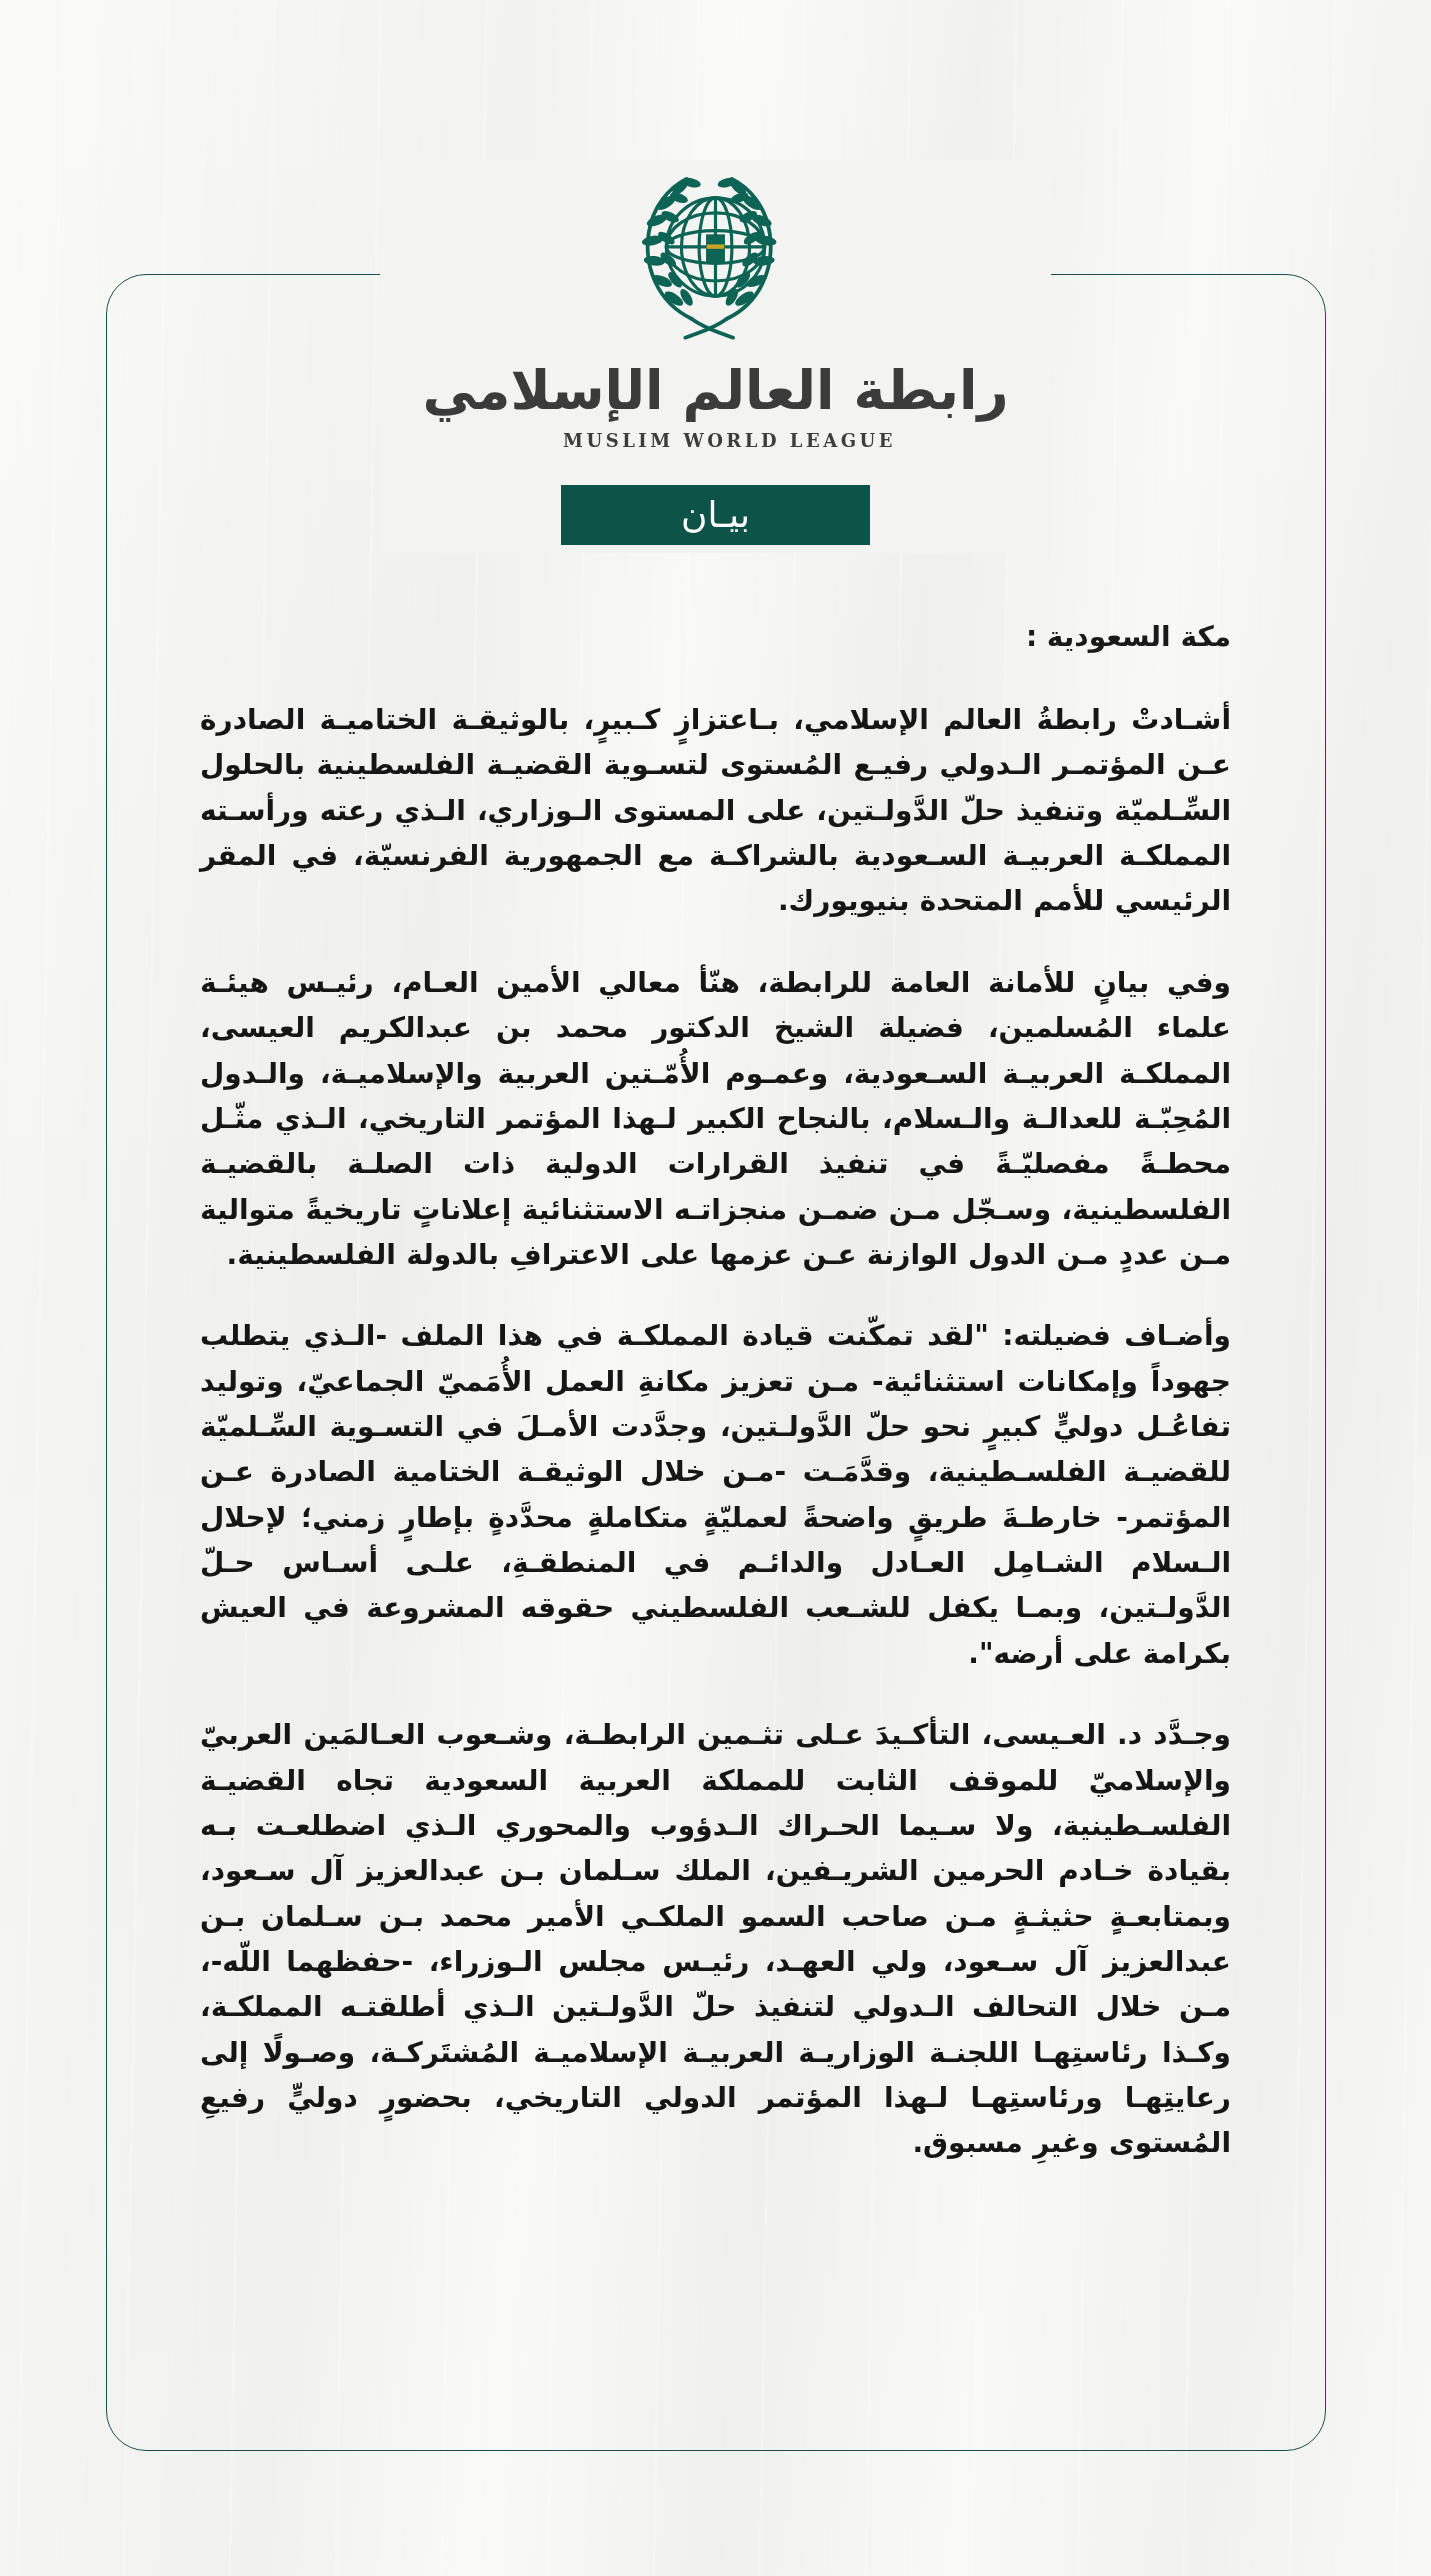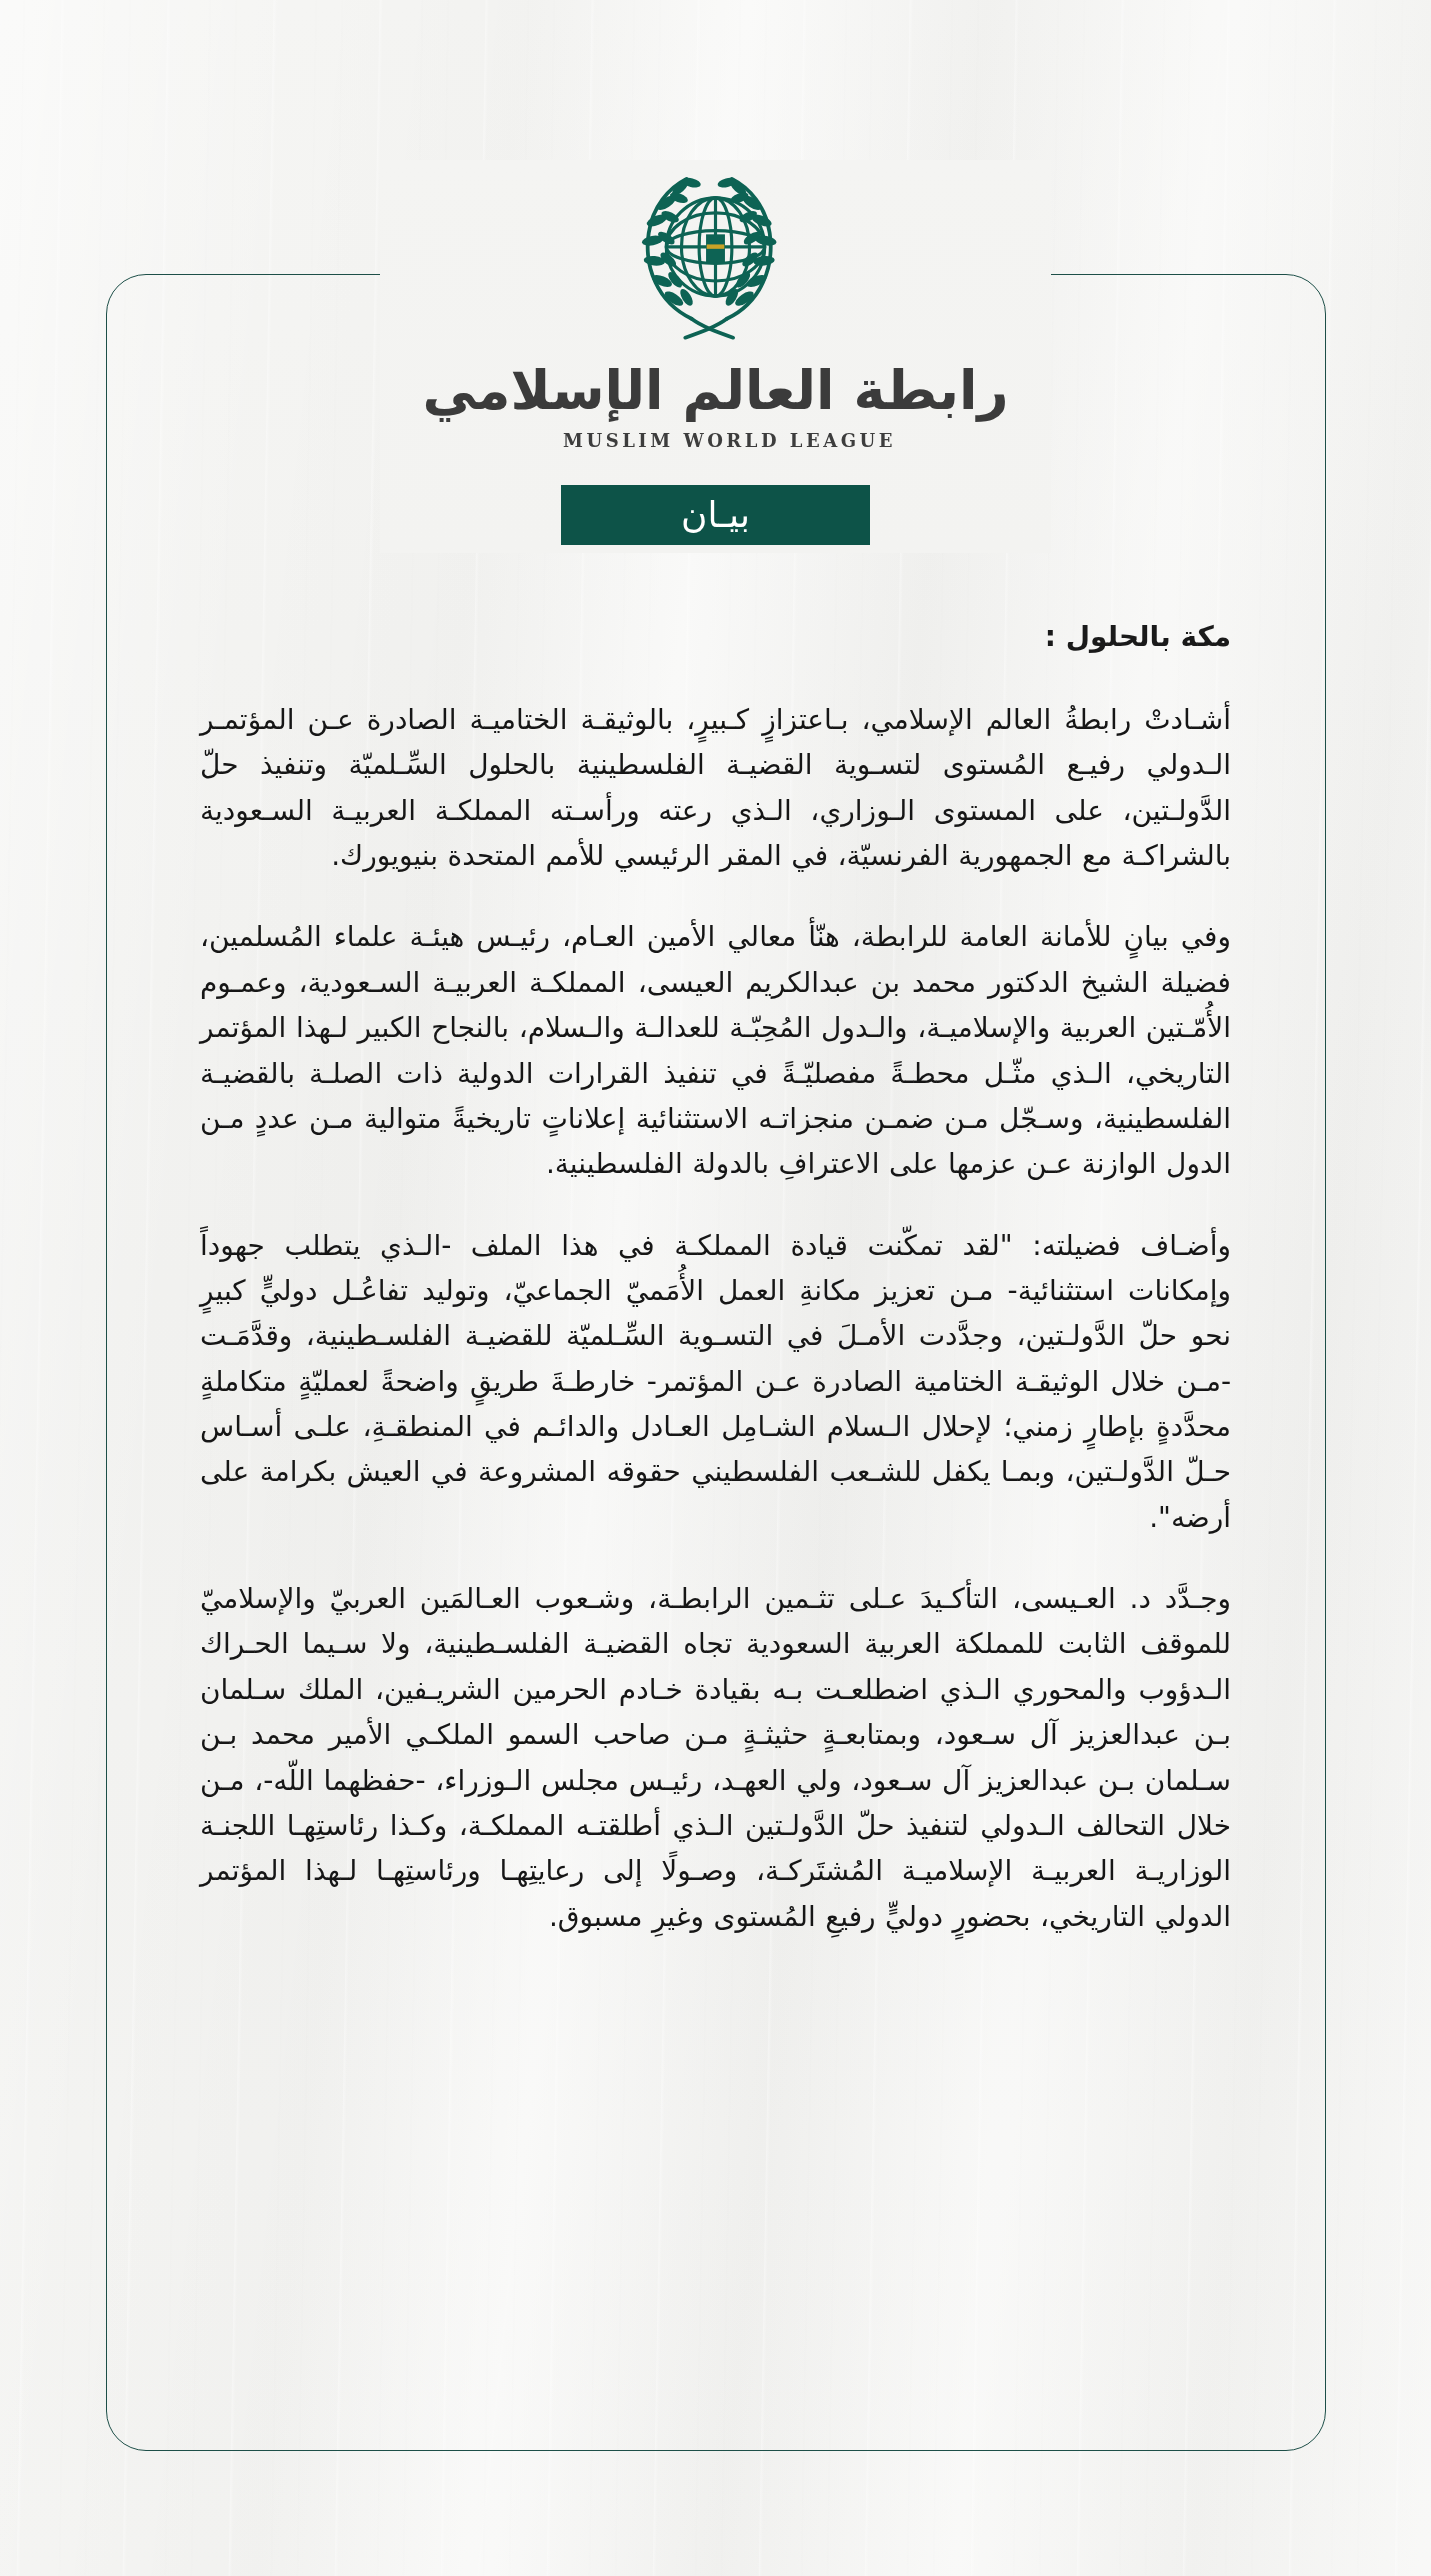--- a/index.html
+++ b/index.html
@@ -127,21 +127,21 @@
     font-size: 28px;
     font-weight: 700;
     color: #1a1a1a;
     margin-bottom: 39px;
     text-align: right;
     letter-spacing: 0px;
     line-height: 1.5;
   }
   p.para {
     font-size: 28px;
-    font-weight: 400;
+    font-weight: 700;
     color: #161616;
     line-height: 1.62;
     margin: 0 0 36px 0;
     text-align: justify;
     text-align-last: right;
     word-spacing: 0.6px;
   }
   p.para:last-child { margin-bottom: 0; }
 </style>
 </head>
@@ -220,21 +220,21 @@
       <div class="wordmark-ar">رابطة العالم الإسلامي</div>
 
       <div class="wordmark-en">MUSLIM WORLD LEAGUE</div>
 
       <div class="badge">بيـان</div>
     </div>
   </div>
 
   <div class="content">
 
-    <div class="dateline">مكة بالحلول :</div>
+    <div class="dateline">مكة السعودية :</div>
 
     <p class="para">أشـادتْ رابطةُ العالم الإسلامي، بـاعتزازٍ كـبيرٍ، بالوثيقـة الختاميـة الصادرة عـن المؤتمـر الـدولي رفيـع المُستوى لتسـوية القضيـة الفلسطينية بالحلول السِّـلميّة وتنفيذ حلّ الدَّولـتين، على المستوى الـوزاري، الـذي رعته ورأسـته المملكـة العربيـة السـعودية بالشراكـة مع الجمهورية الفرنسيّة، في المقر الرئيسي للأمم المتحدة بنيويورك.</p>
     <p class="para">وفي بيانٍ للأمانة العامة للرابطة، هنّأ معالي الأمين العـام، رئيـس هيئـة علماء المُسلمين، فضيلة الشيخ الدكتور محمد بن عبدالكريم العيسى، المملكـة العربيـة السـعودية، وعمـوم الأُمّـتين العربية والإسلاميـة، والـدول المُحِبّـة للعدالـة والـسلام، بالنجاح الكبير لـهذا المؤتمر التاريخي، الـذي مثّـل محطـةً مفصليّـةً في تنفيذ القرارات الدولية ذات الصلـة بالقضيـة الفلسطينية، وسـجّل مـن ضمـن منجزاتـه الاستثنائية إعلاناتٍ تاريخيةً متوالية مـن عددٍ مـن الدول الوازنة عـن عزمها على الاعترافِ بالدولة الفلسطينية.</p>
     <p class="para">وأضـاف فضيلته: "لقد تمكّنت قيادة المملكـة في هذا الملف -الـذي يتطلب جهوداً وإمكانات استثنائية- مـن تعزيز مكانةِ العمل الأُمَميّ الجماعيّ، وتوليد تفاعُـل دوليٍّ كبيرٍ نحو حلّ الدَّولـتين، وجدَّدت الأمـلَ في التسـوية السِّـلميّة للقضيـة الفلسـطينية، وقدَّمَـت -مـن خلال الوثيقـة الختامية الصادرة عـن المؤتمر- خارطـةَ طريقٍ واضحةً لعمليّةٍ متكاملةٍ محدَّدةٍ بإطارٍ زمني؛ لإحلال الـسلام الشـامِل العـادل والدائـم في المنطقـةِ، علـى أسـاس حـلّ الدَّولـتين، وبمـا يكفل للشـعب الفلسطيني حقوقه المشروعة في العيش بكرامة على أرضه".</p>
     <p class="para">وجـدَّد د. العـيسى، التأكـيدَ عـلى تثـمين الرابطـة، وشـعوب العـالمَين العربيّ والإسلاميّ للموقف الثابت للمملكة العربية السعودية تجاه القضيـة الفلسـطينية، ولا سـيما الحـراك الـدؤوب والمحوري الـذي اضطلعـت بـه بقيادة خـادم الحرمين الشريـفين، الملك سـلمان بـن عبدالعزيز آل سـعود، وبمتابعـةٍ حثيثـةٍ مـن صاحب السمو الملكـي الأمير محمد بـن سـلمان بـن عبدالعزيز آل سـعود، ولي العهـد، رئيـس مجلس الـوزراء، -حفظهما اللّه-، مـن خلال التحالف الـدولي لتنفيذ حلّ الدَّولـتين الـذي أطلقتـه المملكـة، وكـذا رئاستِهـا اللجنـة الوزاريـة العربيـة الإسلاميـة المُشتَركـة، وصـولًا إلى رعايتِهـا ورئاستِهـا لـهذا المؤتمر الدولي التاريخي، بحضورٍ دوليٍّ رفيعِ المُستوى وغيرِ مسبوق.</p>
 
   </div>
 
 </div>
 

